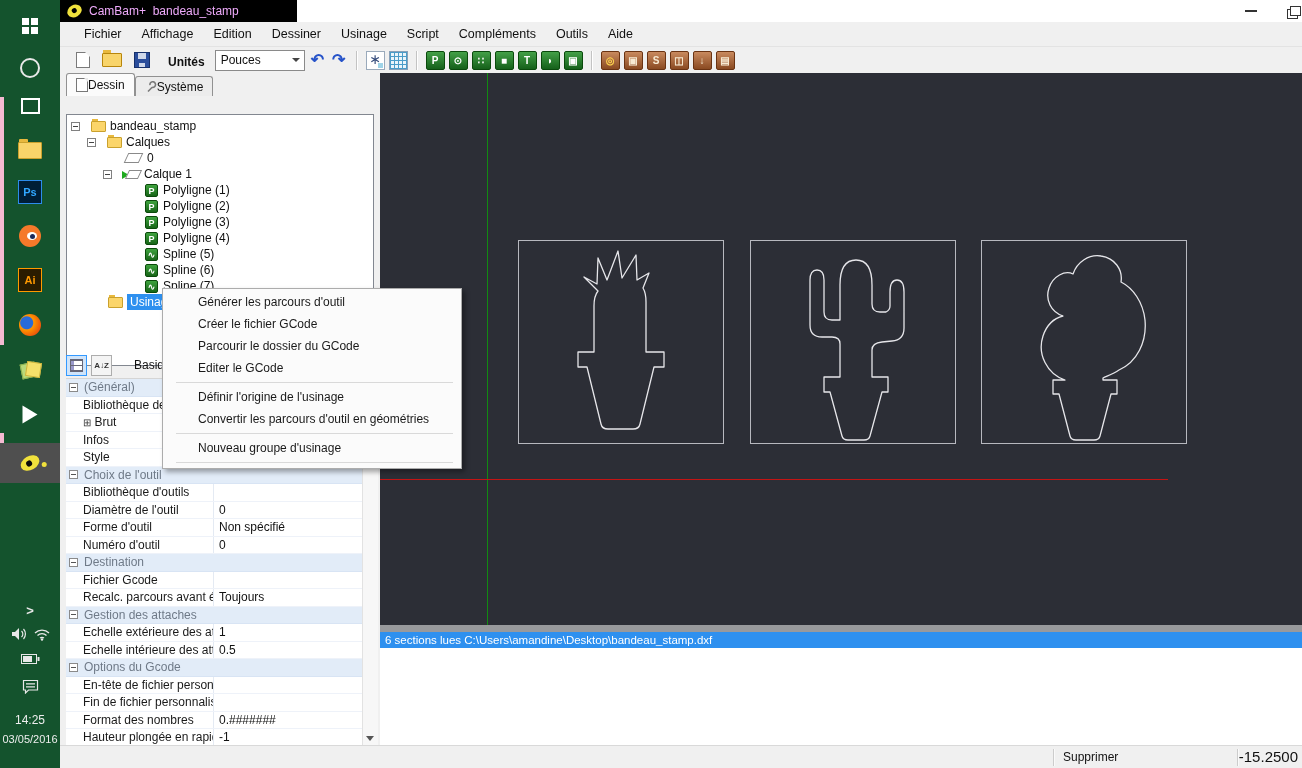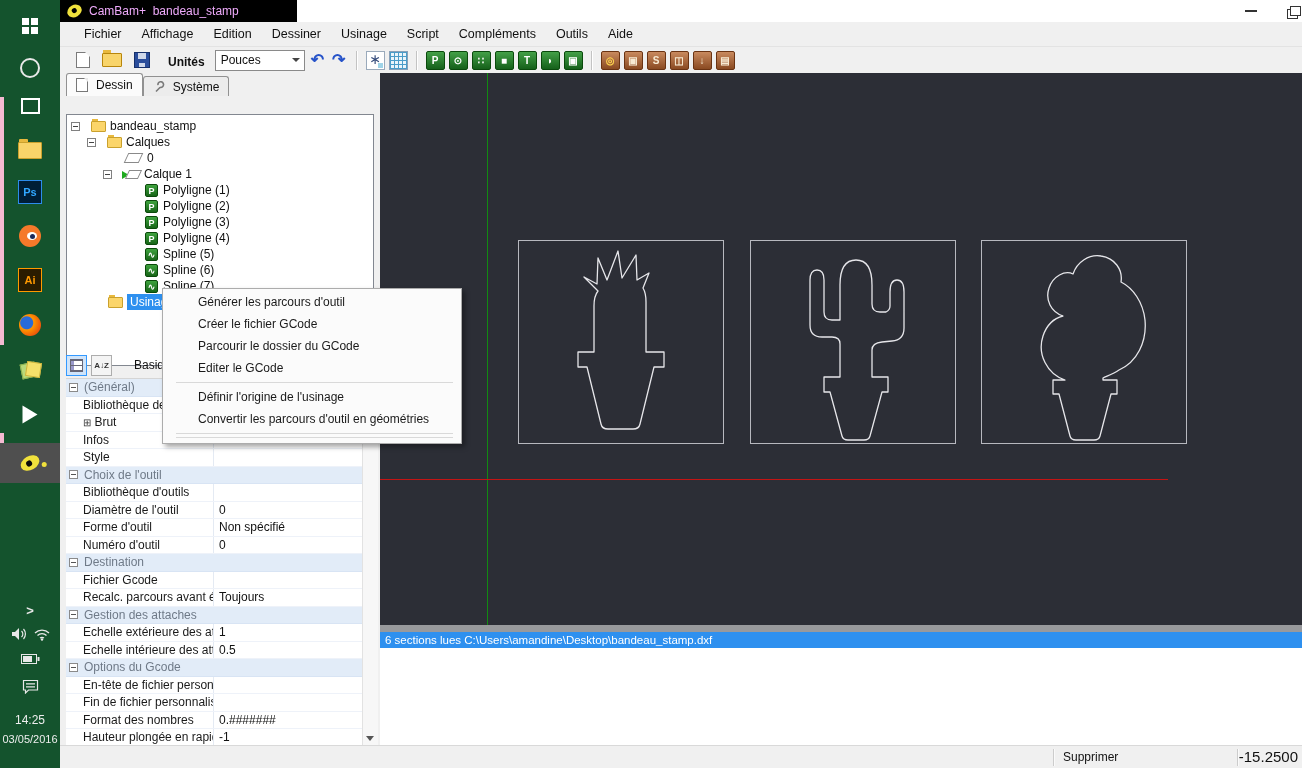--- a/index.html
+++ b/index.html
@@ -70,21 +70,21 @@
   .snapic{width:17px;height:17px;background:#fff;border:1px solid #9aaabb;color:#334a7a;font-size:14px;line-height:15px;text-align:center;position:relative}
   .snapic::after{content:"";position:absolute;right:1px;bottom:1px;width:5px;height:5px;background:#9fd4e8}
   .gridic{width:17px;height:17px;background:#eaf5fb;border:1px solid #88a0b8;background-image:repeating-linear-gradient(90deg,#4a9cc9 0 1px,transparent 1px 4px),repeating-linear-gradient(0deg,#4a9cc9 0 1px,transparent 1px 4px)}
   .gbtn{width:17px;height:17px;background:linear-gradient(#43a047,#15601a);border:1px solid #0a4a0c;border-radius:2px;color:#fff;font-size:10px;font-weight:bold;display:flex;align-items:center;justify-content:center}
   .bbtn{width:17px;height:17px;background:linear-gradient(#c98a5e,#8a4a22);border:1px solid #6b3413;border-radius:2px;color:#f7ead2;font-size:10px;font-weight:bold;display:flex;align-items:center;justify-content:center}
   .bbtn.yel{color:#ffd54f}
 
   
   #leftpanel{left:60px;top:73px;width:320px;height:672px;background:#f0f0f0}
   #tabstrip{position:absolute;left:6px;top:1px;height:22px;display:flex;align-items:flex-end}
-  .tab{display:flex;align-items:center;gap:8px;padding:0 9px;border:1px solid #919191;border-bottom:none;border-radius:3px 3px 0 0;background:#ececec;height:19px;font-size:12px}
+  .tab{display:flex;align-items:center;gap:0;padding:0 9px;border:1px solid #919191;border-bottom:none;border-radius:3px 3px 0 0;background:#ececec;height:19px;font-size:12px}
   .tab.active{background:#fbfbfb;height:22px;z-index:2}
   .pageic{width:10px;height:12px;background:#fff;border:1px solid #777;position:relative}
   .pageic::after{content:"";position:absolute;right:-1px;top:-1px;border-style:solid;border-width:0 4px 4px 0;border-color:transparent #e8e8e8 transparent transparent}
 
   #treebox{position:absolute;left:6px;top:41px;width:308px;height:252px;background:#fff;border:1px solid #828790;overflow:hidden;padding-top:3px;box-sizing:border-box}
   .trow{height:16px;display:flex;align-items:center;white-space:nowrap}
   .texp{width:9px;height:9px;box-sizing:border-box;border:1px solid #808080;background:#fff linear-gradient(#444,#444) center/5px 1px no-repeat;margin-right:11px;flex:0 0 9px}
   .fold{width:15px;height:11px;background:#fbd56a;border:1px solid #caa12d;border-radius:1px;position:relative;margin-right:4px;flex:0 0 15px;box-sizing:border-box}
   .fold::before{content:"";position:absolute;top:-3px;left:0;width:6px;height:2px;background:#e8b93e}
   .layer{width:13px;height:8px;border:1px solid #8a8a8a;background:#fff;transform:skewX(-25deg);margin:0 6px 0 2px;flex:0 0 13px}
@@ -508,14 +508,17 @@
       <span class="clabel">Editer le GCode</span>
     </div>
   <div class="csep"></div>
   <div class="citem">
       <span class="clabel">Définir l'origine de l'usinage</span>
     </div>
   <div class="citem">
       <span class="clabel">Convertir les parcours d'outil en géométries</span>
     </div>
   <div class="csep"></div>
+  <div class="citem">
+      <span class="clabel">Nouveau groupe d'usinage</span>
+    </div>
   <div class="csep"></div>
 </div>
 
 </body></html>

